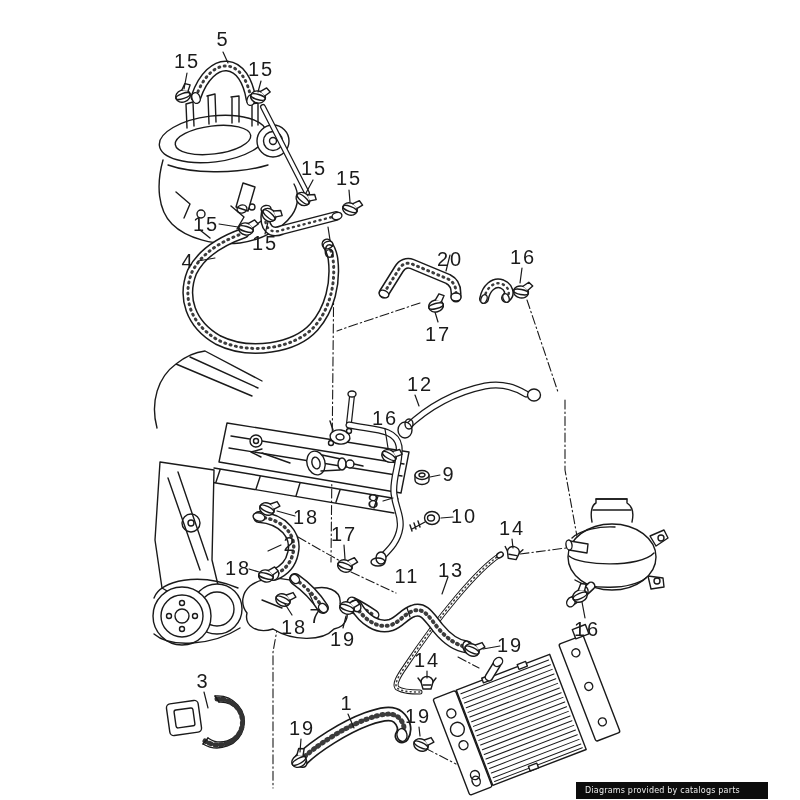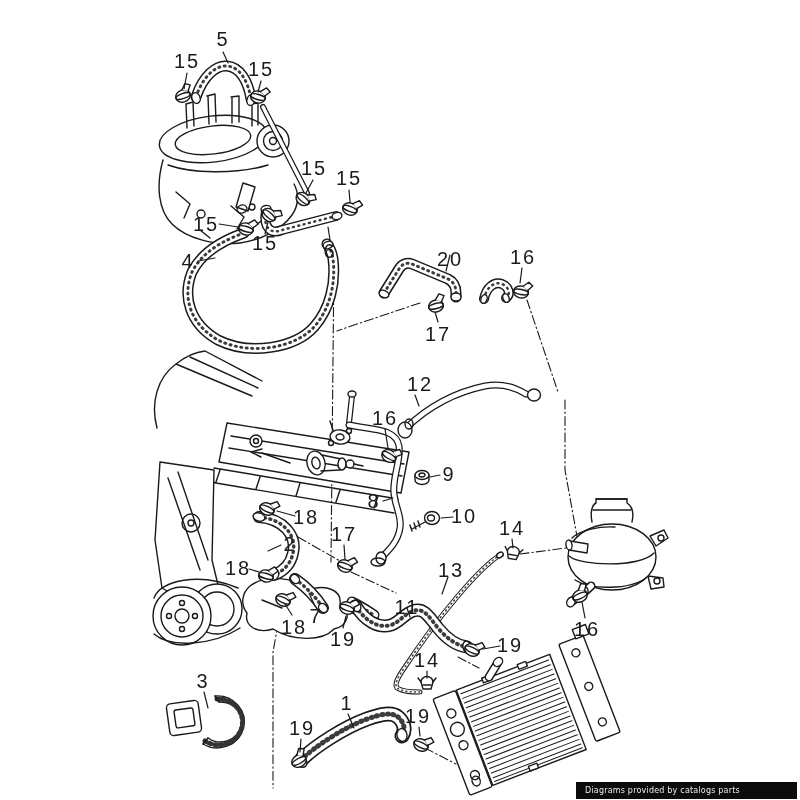--- a/index.html
+++ b/index.html
@@ -1,20 +1,20 @@
 <!DOCTYPE html>
 <html><head>
 <meta charset="utf-8">
 <style>
   html,body{margin:0;padding:0;width:800px;height:800px;background:#fff;overflow:hidden}
   .stage{position:relative;width:800px;height:800px;font-family:"Liberation Sans",sans-serif}
   .stage svg{position:absolute;left:0;top:0}
   .callout{position:absolute;transform:translate(-50%,-50%);font-size:20px;color:#1b1b1b;
            font-family:"Liberation Sans",sans-serif;letter-spacing:2px;white-space:nowrap}
-  .badge{position:absolute;left:576px;top:782px;width:221px;height:17px;background:#0c0c0c;
+  .badge{position:absolute;left:576px;top:782px;width:192px;height:17px;background:#0c0c0c;
          color:#ececec;font-size:8px;line-height:17px;padding-left:9px;box-sizing:border-box;
          font-family:"DejaVu Sans",sans-serif;letter-spacing:.2px}
 </style>
 </head>
 <body>
 
 <div class="stage">
 
 <svg width="800" height="800" viewBox="0 0 800 800">
 <defs>
@@ -312,21 +312,21 @@
 <span class="callout" style="left:385px;top:418px">16</span>
 <span class="callout" style="left:449px;top:474px">9</span>
 <span class="callout" style="left:374px;top:501px">8</span>
 <span class="callout" style="left:464px;top:516px">10</span>
 <span class="callout" style="left:306px;top:517px">18</span>
 <span class="callout" style="left:290px;top:544px">2</span>
 <span class="callout" style="left:344px;top:534px">17</span>
 <span class="callout" style="left:238px;top:568px">18</span>
 <span class="callout" style="left:512px;top:528px">14</span>
 <span class="callout" style="left:451px;top:570px">13</span>
-<span class="callout" style="left:407px;top:607px">11</span>
+<span class="callout" style="left:407px;top:576px">11</span>
 <span class="callout" style="left:587px;top:629px">16</span>
 <span class="callout" style="left:294px;top:627px">18</span>
 <span class="callout" style="left:316px;top:616px">7</span>
 <span class="callout" style="left:343px;top:639px">19</span>
 <span class="callout" style="left:510px;top:645px">19</span>
 <span class="callout" style="left:203px;top:681px">3</span>
 <span class="callout" style="left:427px;top:660px">14</span>
 <span class="callout" style="left:347px;top:703px">1</span>
 <span class="callout" style="left:302px;top:728px">19</span>
 <span class="callout" style="left:418px;top:716px">19</span>

